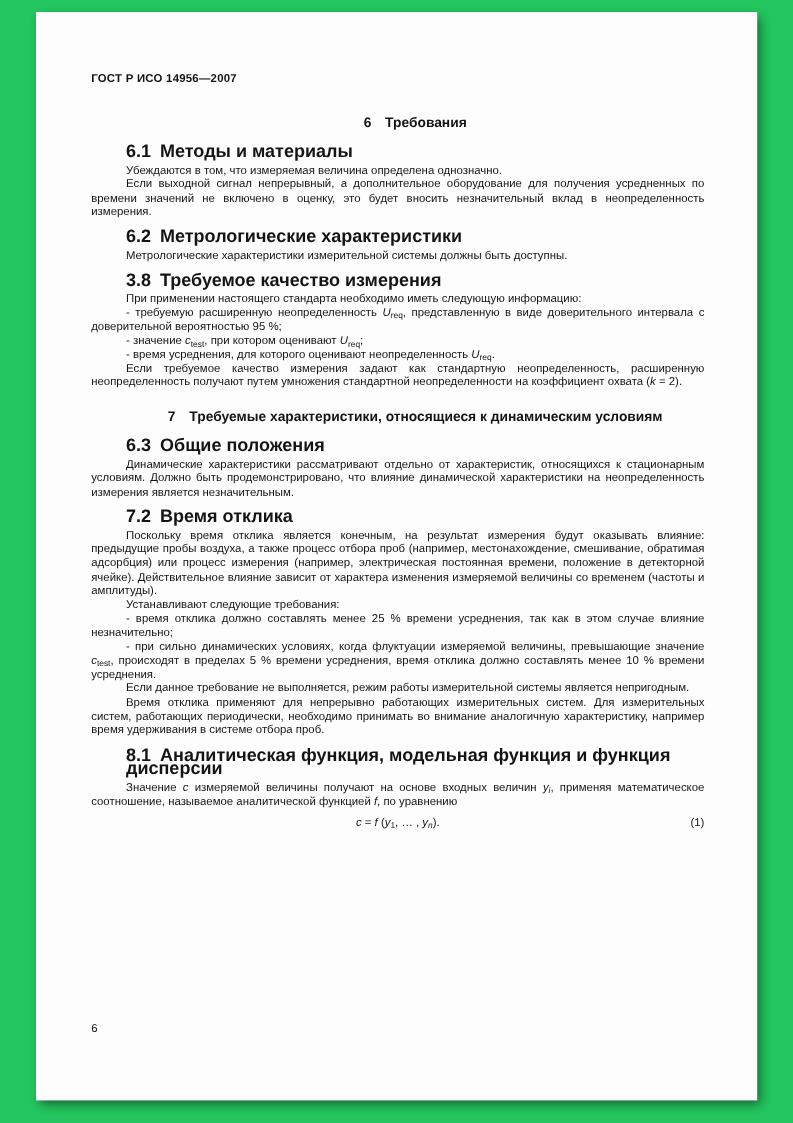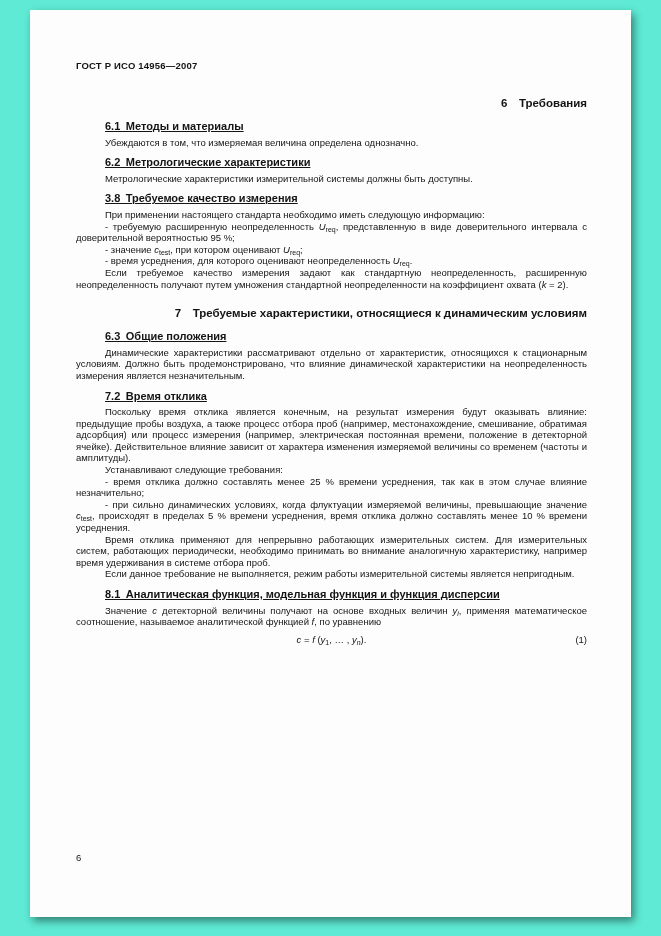--- a/index.html
+++ b/index.html
@@ -6,21 +6,21 @@
   html, body { width: 661px; height: 936px; }
   body {
     font-family: "Liberation Sans", sans-serif;
     background: #a4a4a4;
     overflow: hidden;
   }
   .canvas {
     position: relative;
     width: 661px;
     height: 936px;
-    background: #5eead4;
+    background: #22c55e;
   }
   .sheet {
     position: absolute;
     left: 30px;
     top: 10px;
     width: 601px;
     height: 907px;
     background: #fdfdfd;
     box-shadow: 3px 4px 8px rgba(0,0,0,0.45);
     padding: 50px 44px 0 46px;
@@ -35,30 +35,29 @@
   }
   .doc-body {
     font-size: 9.5px;
     line-height: 11.6px;
   }
   .doc-body .section-title {
     font-size: 11.5px;
     line-height: 13px;
     font-weight: 700;
     margin: 17px 0 11px 29px;
-    text-align: right;
+    text-align: center;
     text-indent: 0;
   }
   .doc-body .subsection-title {
-    font-size: 11px;
+    font-size: 15px;
     font-weight: 700;
     margin: 9px 0 4px 29px;
     text-align: left;
     text-indent: 0;
-    text-decoration: underline;
   }
   .doc-body .paragraph {
     text-indent: 29px;
     text-align: justify;
     margin: 0;
   }
   sub {
     font-size: 7px;
     line-height: 0;
     vertical-align: -2px;
@@ -86,37 +85,38 @@
 </head>
 <body>
 
 <div class="canvas">
   <div class="sheet">
     <div class="doc-header">ГОСТ Р ИСО 14956—2007</div>
     <div class="doc-body">
         <div class="section-title"><span>6 Требования</span></div>
         <div class="subsection-title"><span>6.1 Методы и материалы</span></div>
         <p class="paragraph"><span>Убеждаются в том, что измеряемая величина определена однозначно.</span></p>
+        <p class="paragraph"><span>Если выходной сигнал непрерывный, а дополнительное оборудование для получения усредненных по времени значений не включено в оценку, это будет вносить незначительный вклад в неопределенность измерения.</span></p>
         <div class="subsection-title"><span>6.2 Метрологические характеристики</span></div>
         <p class="paragraph"><span>Метрологические характеристики измерительной системы должны быть доступны.</span></p>
         <div class="subsection-title"><span>3.8 Требуемое качество измерения</span></div>
         <p class="paragraph"><span>При применении настоящего стандарта необходимо иметь следующую информацию:</span></p>
         <p class="paragraph"><span>- требуемую расширенную неопределенность </span><i>U</i><sub>req</sub><span>, представленную в виде доверительного интервала с доверительной вероятностью 95 %;</span></p>
         <p class="paragraph"><span>- значение </span><i>c</i><sub>test</sub><span>, при котором оценивают </span><i>U</i><sub>req</sub><span>;</span></p>
         <p class="paragraph"><span>- время усреднения, для которого оценивают неопределенность </span><i>U</i><sub>req</sub><span>.</span></p>
         <p class="paragraph"><span>Если требуемое качество измерения задают как стандартную неопределенность, расширенную неопределенность получают путем умножения стандартной неопределенности на коэффициент охвата (</span><i>k</i><span> = 2).</span></p>
         <div class="section-title"><span>7 Требуемые характеристики, относящиеся к динамическим условиям</span></div>
         <div class="subsection-title"><span>6.3 Общие положения</span></div>
         <p class="paragraph"><span>Динамические характеристики рассматривают отдельно от характеристик, относящихся к стационарным условиям. Должно быть продемонстрировано, что влияние динамической характеристики на неопределенность измерения является незначительным.</span></p>
         <div class="subsection-title"><span>7.2 Время отклика</span></div>
         <p class="paragraph"><span>Поскольку время отклика является конечным, на результат измерения будут оказывать влияние: предыдущие пробы воздуха, а также процесс отбора проб (например, местонахождение, смешивание, обратимая адсорбция) или процесс измерения (например, электрическая постоянная времени, положение в детекторной ячейке). Действительное влияние зависит от характера изменения измеряемой величины со временем (частоты и амплитуды).</span></p>
         <p class="paragraph"><span>Устанавливают следующие требования:</span></p>
         <p class="paragraph"><span>- время отклика должно составлять менее 25 % времени усреднения, так как в этом случае влияние незначительно;</span></p>
         <p class="paragraph"><span>- при сильно динамических условиях, когда флуктуации измеряемой величины, превышающие значение </span><i>c</i><sub>test</sub><span>, происходят в пределах 5 % времени усреднения, время отклика должно составлять менее 10 % времени усреднения.</span></p>
+        <p class="paragraph"><span>Если данное требование не выполняется, режим работы измерительной системы является непригодным.</span></p>
         <p class="paragraph"><span>Время отклика применяют для непрерывно работающих измерительных систем. Для измерительных систем, работающих периодически, необходимо принимать во внимание аналогичную характеристику, например время удерживания в системе отбора проб.</span></p>
-        <p class="paragraph"><span>Если данное требование не выполняется, режим работы измерительной системы является непригодным.</span></p>
         <div class="subsection-title"><span>8.1 Аналитическая функция, модельная функция и функция дисперсии</span></div>
-        <p class="paragraph"><span>Значение </span><i>с</i><span> детекторной величины получают на основе входных величин </span><i>y</i><sub class="it">i</sub><span>, применяя математическое соотношение, называемое аналитической функцией </span><i>f</i><span>, по уравнению</span></p>
+        <p class="paragraph"><span>Значение </span><i>с</i><span> измеряемой величины получают на основе входных величин </span><i>y</i><sub class="it">i</sub><span>, применяя математическое соотношение, называемое аналитической функцией </span><i>f</i><span>, по уравнению</span></p>
         <div class="formula"><span class="formula-body"><i>c</i><span> = </span><i>f</i><span> (</span><i>y</i><sub>1</sub><span>, … , </span><i>y</i><sub class="it">n</sub><span>).</span></span><span class="formula-number">(1)</span></div>
       </div>
     <div class="page-number">6</div>
   </div>
 </div>
 
 </body></html>

